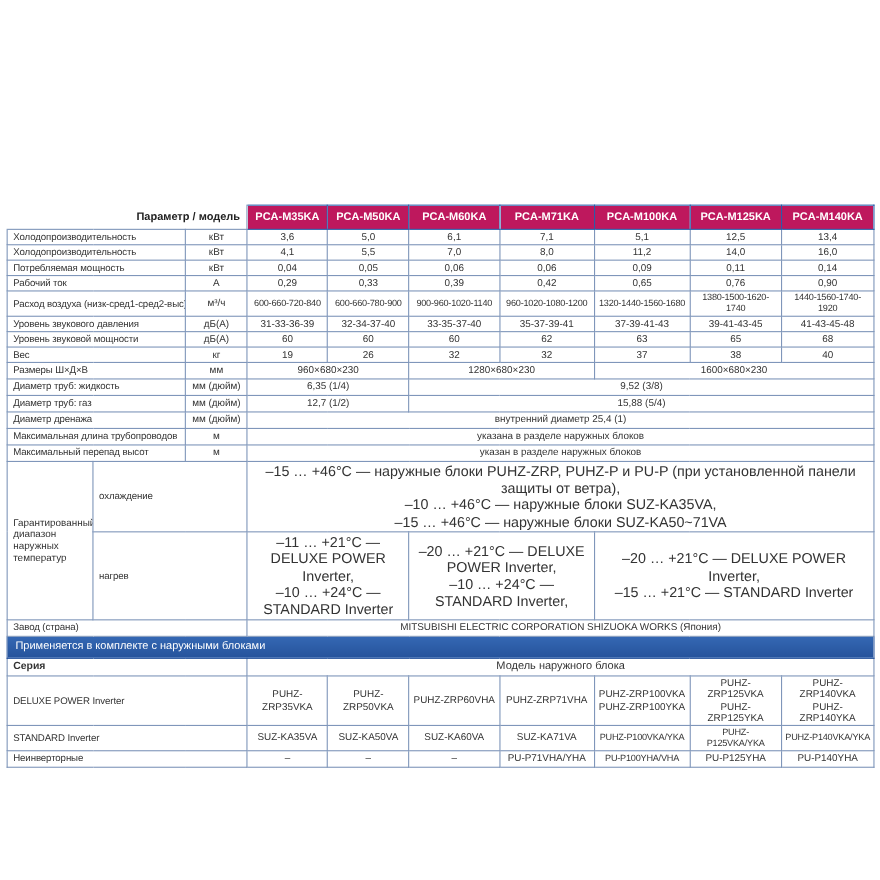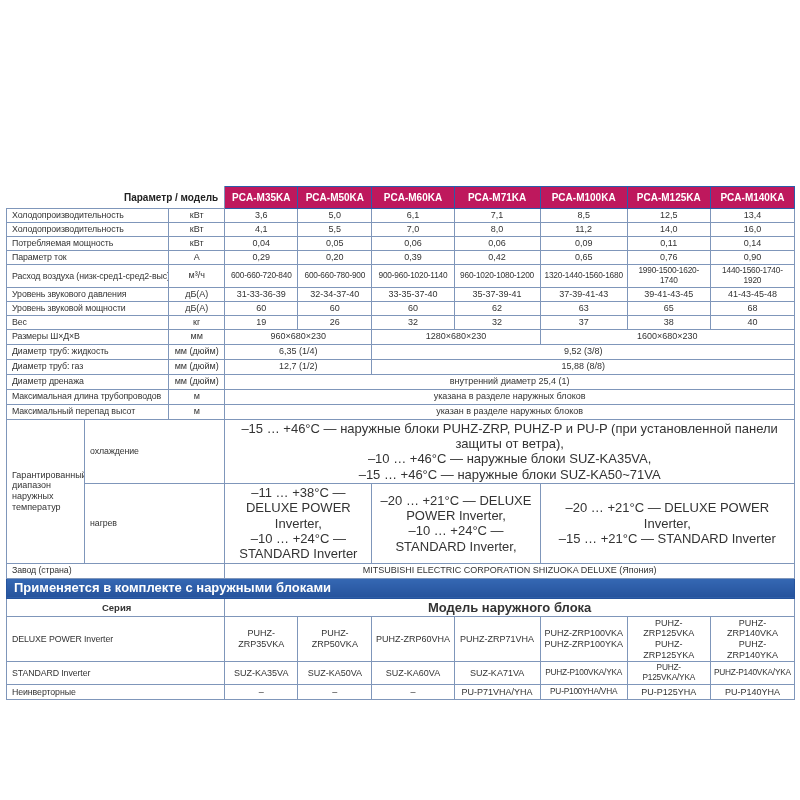--- a/index.html
+++ b/index.html
@@ -32,26 +32,26 @@
   tr.h-mid    { height:15px; }
   tr.h-cool   { height:34px; }
   tr.h-heat   { height:36px; }
   tr.h-band   { height:20px; }
   tr.h-seria  { height:16px; }
   tr.h-deluxe { height:27px; }
   .tight { font-size:8.3px; letter-spacing:-0.2px; }
   .pre { white-space:pre-line; }
   .band {
     background:linear-gradient(180deg,#3568b4,#26539c);
-    color:#fff; font-weight:bold; font-size:13px;
+    color:#fff; font-weight:normal; font-size:10px;
     text-align:left; padding-left:7px;
     border:1px solid #26539c;
   }
-  .bold-left { font-weight:bold; text-align:center; padding-left:5px; font-size:9.5px; }
-  .bold-ctr  { font-weight:bold; font-size:13px;text-align:center; }
+  .bold-left { font-weight:bold; text-align:left; padding-left:5px; font-size:9.5px; }
+  .bold-ctr  { font-weight:normal; font-size:10px;text-align:center; }
   .wrap-lbl { white-space:normal; text-align:left; padding-left:5px; font-size:9px; }
   .small { font-size:13px; }
 </style>
 </head>
 <body>
 
 <div class="page">
   <table class="spec">
     <colgroup>
       <col style="width:78px">
@@ -78,21 +78,21 @@
       <th class="model">PCA-M140KA</th>
     </tr>
 
     <tr class="h-spec">
       <td class="lbl" colspan="2">Холодопроизводительность</td>
       <td>кВт</td>
       <td>3,6</td>
       <td>5,0</td>
       <td>6,1</td>
       <td>7,1</td>
-      <td>8,5</td>
+      <td>5,1</td>
       <td>12,5</td>
       <td>13,4</td>
     </tr>
     <tr class="h-spec">
       <td class="lbl" colspan="2">Холодопроизводительность</td>
       <td>кВт</td>
       <td>4,1</td>
       <td>5,5</td>
       <td>7,0</td>
       <td>8,0</td>
@@ -105,39 +105,39 @@
       <td>кВт</td>
       <td>0,04</td>
       <td>0,05</td>
       <td>0,06</td>
       <td>0,06</td>
       <td>0,09</td>
       <td>0,11</td>
       <td>0,14</td>
     </tr>
     <tr class="h-spec">
-      <td class="lbl" colspan="2">Параметр ток</td>
+      <td class="lbl" colspan="2">Рабочий ток</td>
       <td>А</td>
       <td>0,29</td>
-      <td>0,20</td>
+      <td>0,33</td>
       <td>0,39</td>
       <td>0,42</td>
       <td>0,65</td>
       <td>0,76</td>
       <td>0,90</td>
     </tr>
     <tr class="h-spec">
       <td class="lbl" colspan="2">Расход воздуха (низк-сред1-сред2-выс)</td>
       <td>м³/ч</td>
       <td class="tight">600-660-720-840</td>
       <td class="tight">600-660-780-900</td>
       <td class="tight">900-960-1020-1140</td>
       <td class="tight">960-1020-1080-1200</td>
       <td class="tight">1320-1440-1560-1680</td>
-      <td class="tight">1990-1500-1620-1740</td>
+      <td class="tight">1380-1500-1620-1740</td>
       <td class="tight">1440-1560-1740-1920</td>
     </tr>
     <tr class="h-spec">
       <td class="lbl" colspan="2">Уровень звукового давления</td>
       <td>дБ(А)</td>
       <td>31-33-36-39</td>
       <td>32-34-37-40</td>
       <td>33-35-37-40</td>
       <td>35-37-39-41</td>
       <td>37-39-41-43</td>
@@ -179,21 +179,21 @@
       <td class="lbl" colspan="2">Диаметр труб: жидкость</td>
       <td>мм (дюйм)</td>
       <td colspan="2">6,35 (1/4)</td>
       <td colspan="5">9,52 (3/8)</td>
     </tr>
 
     <tr class="h-mid">
       <td class="lbl" colspan="2">Диаметр труб: газ</td>
       <td>мм (дюйм)</td>
       <td colspan="2">12,7 (1/2)</td>
-      <td colspan="5">15,88 (8/8)</td>
+      <td colspan="5">15,88 (5/4)</td>
     </tr>
 
     <tr class="h-mid">
       <td class="lbl" colspan="2">Диаметр дренажа</td>
       <td>мм (дюйм)</td>
       <td colspan="7">внутренний диаметр 25,4 (1)</td>
     </tr>
 
     <tr class="h-mid">
       <td class="lbl" colspan="2">Максимальная длина трубопроводов</td>
@@ -210,32 +210,32 @@
     <tr class="h-cool">
       <td class="wrap-lbl" rowspan="2">Гарантированный диапазон наружных температур</td>
       <td class="lbl" colspan="2">охлаждение</td>
       <td colspan="7" class="pre small">–15 … +46°C — наружные блоки PUHZ-ZRP, PUHZ-P и PU-P (при установленной панели защиты от ветра),
 –10 … +46°C — наружные блоки SUZ-KA35VA,
 –15 … +46°C — наружные блоки SUZ-KA50~71VA</td>
     </tr>
 
     <tr class="h-heat">
       <td class="lbl" colspan="2">нагрев</td>
-      <td colspan="2" class="pre small">–11 … +38°C — DELUXE POWER
+      <td colspan="2" class="pre small">–11 … +21°C — DELUXE POWER
 Inverter,
 –10 … +24°C — STANDARD Inverter</td>
       <td colspan="2" class="pre small">–20 … +21°C — DELUXE POWER Inverter,
 –10 … +24°C — STANDARD Inverter,</td>
       <td colspan="3" class="pre small">–20 … +21°C — DELUXE POWER Inverter,
 –15 … +21°C — STANDARD Inverter</td>
     </tr>
 
     <tr class="h-mid">
       <td class="lbl" colspan="3">Завод (страна)</td>
-      <td colspan="7">MITSUBISHI ELECTRIC CORPORATION SHIZUOKA DELUXE (Япония)</td>
+      <td colspan="7">MITSUBISHI ELECTRIC CORPORATION SHIZUOKA WORKS (Япония)</td>
     </tr>
 
     <tr class="h-band">
       <td class="band" colspan="10">Применяется в комплекте с наружными блоками</td>
     </tr>
 
     <tr class="h-seria">
       <td class="bold-left" colspan="3">Серия</td>
       <td class="bold-ctr" colspan="7">Модель наружного блока</td>
     </tr>

